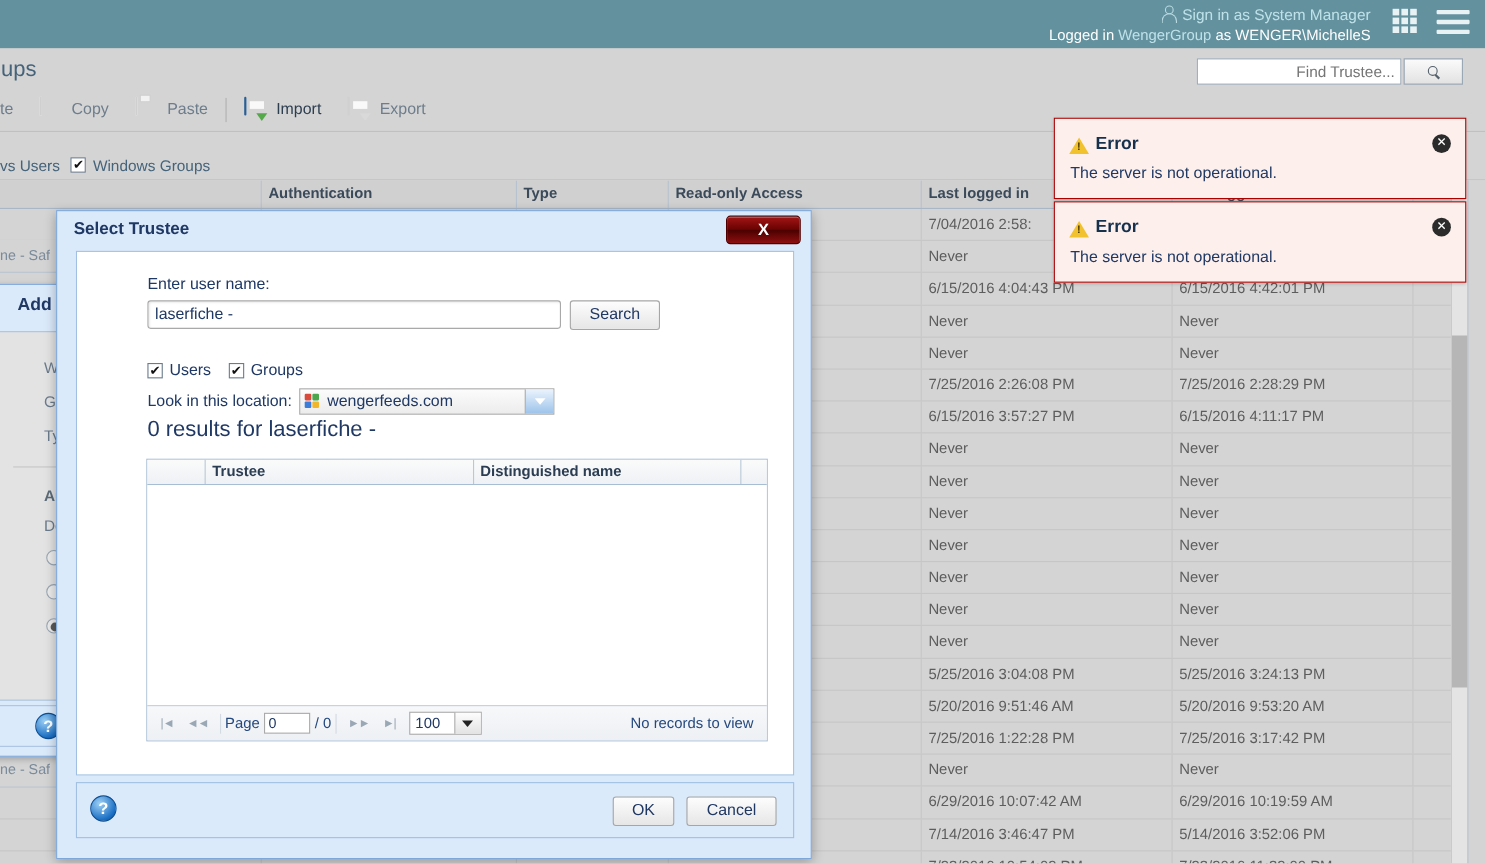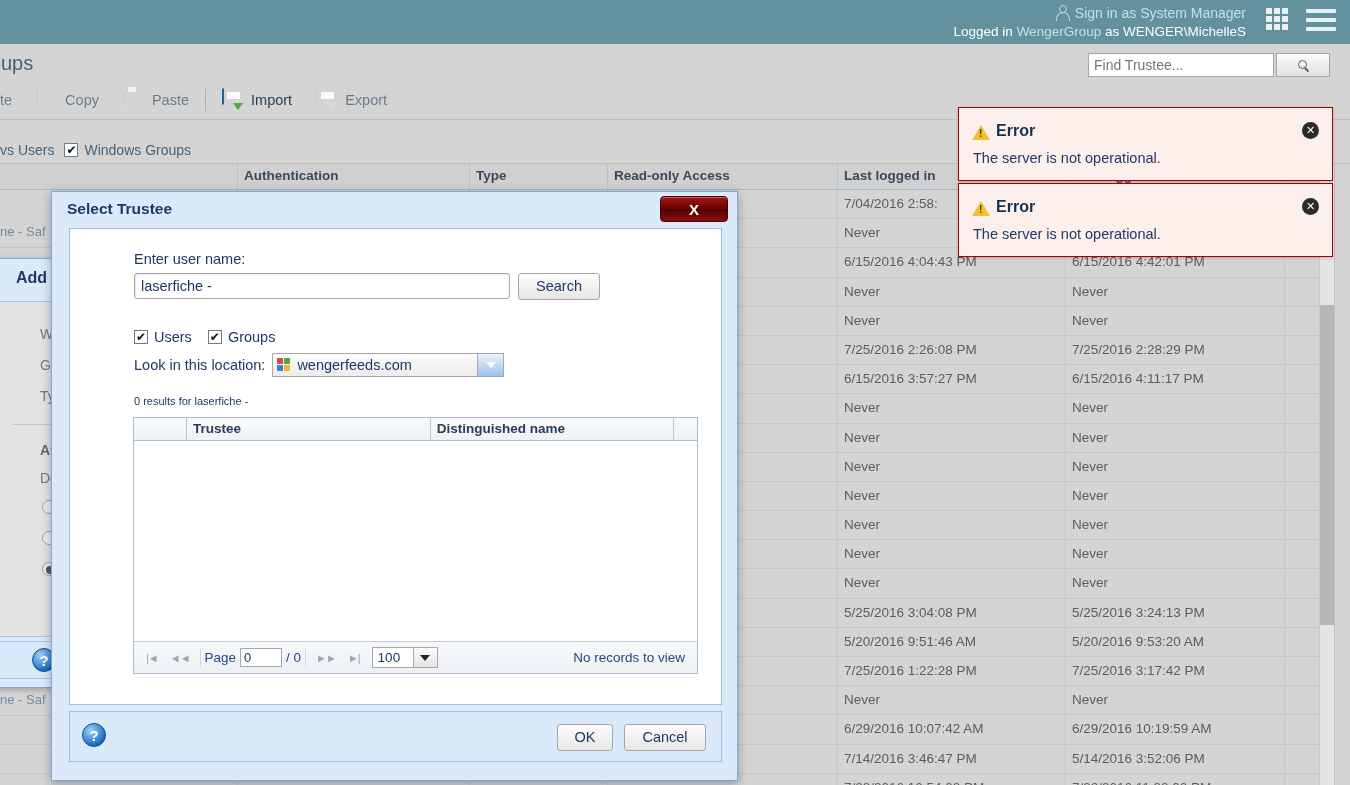--- a/index.html
+++ b/index.html
@@ -60,21 +60,21 @@
     background: #d4d4d4; border-bottom: 1px solid #bdbdbd;
   }
   .page-title {
     position: absolute; left: -48px; top: 8px;
     font-size: 20px; color: #45637a; white-space: nowrap;
   }
   .find-wrap { position: absolute; right: 20px; top: 9px; display: flex; }
   .find-input {
     width: 186px; height: 24px; border: 1px solid #9aa7b4; background: #fff;
     font-family: "Liberation Sans", sans-serif; font-size: 14px; color: #555;
-    padding: 0 5px; outline: none;
+    padding: 0 5px; outline: none; text-align: right;
   }
   .find-btn {
     width: 54px; height: 24px; margin-left: 2px;
     border: 1px solid #9aa7b4; background: linear-gradient(#fbfbfb,#e2e2e2);
     cursor: pointer; display:flex; align-items:center; justify-content:center;
   }
   .mag { position: relative; width: 11px; height: 11px; display:inline-block;}
   .mag::before { content:""; position:absolute; left:0; top:0; width:7px; height:7px;
     border: 1.6px solid #55606b; border-radius: 50%; }
   .mag::after { content:""; position:absolute; left:7px; top:7px; width:5px; height:1.6px;
@@ -257,21 +257,21 @@
   .win-logo i:nth-child(2){ left:7px; top:0; background:#4ca64c;}
   .win-logo i:nth-child(3){ left:0; top:7px; background:#3b7dd8;}
   .win-logo i:nth-child(4){ left:7px; top:7px; background:#f2b62b;}
   .loc-text { font-size: 14.5px; color:#1f3864; margin-left: 5px; }
   .loc-arrow {
     position:absolute; right:0; top:0; width: 26px; height: 22px;
     background: linear-gradient(#eaf3fd,#9cc3ea); border-left:1px solid #a9a9a9;
     display:flex; align-items:center; justify-content:center; cursor:pointer;
   }
   .loc-arrow::after{content:"";width:0;height:0;border-left:5px solid transparent;border-right:5px solid transparent;border-top:6px solid #fff;}
-  .results-label { position:absolute; left: 64px; top: 166px; font-size: 11px; color:#1f3864; }
+  .results-label { position:absolute; left: 64px; top: 150px; font-size: 20px; color:#1f3864; }
   .grid {
     position:absolute; left: 63px; top: 188px; width: 565px; height: 257px;
     border: 1px solid #a7bdd4; background:#fff;
   }
   .grid-head { display:flex; height: 23px; background: linear-gradient(#fbfbfb,#eef1f5); border-bottom:1px solid #a7bdd4;}
   .grid-head .gh {
     font-size: 13.5px; font-weight:bold; color:#2b3d53; padding: 3px 6px;
     border-right:1px solid #b9c8d8; white-space:nowrap; overflow:hidden;
   }
   .grid-body { height: 200px; background:#fff; }

